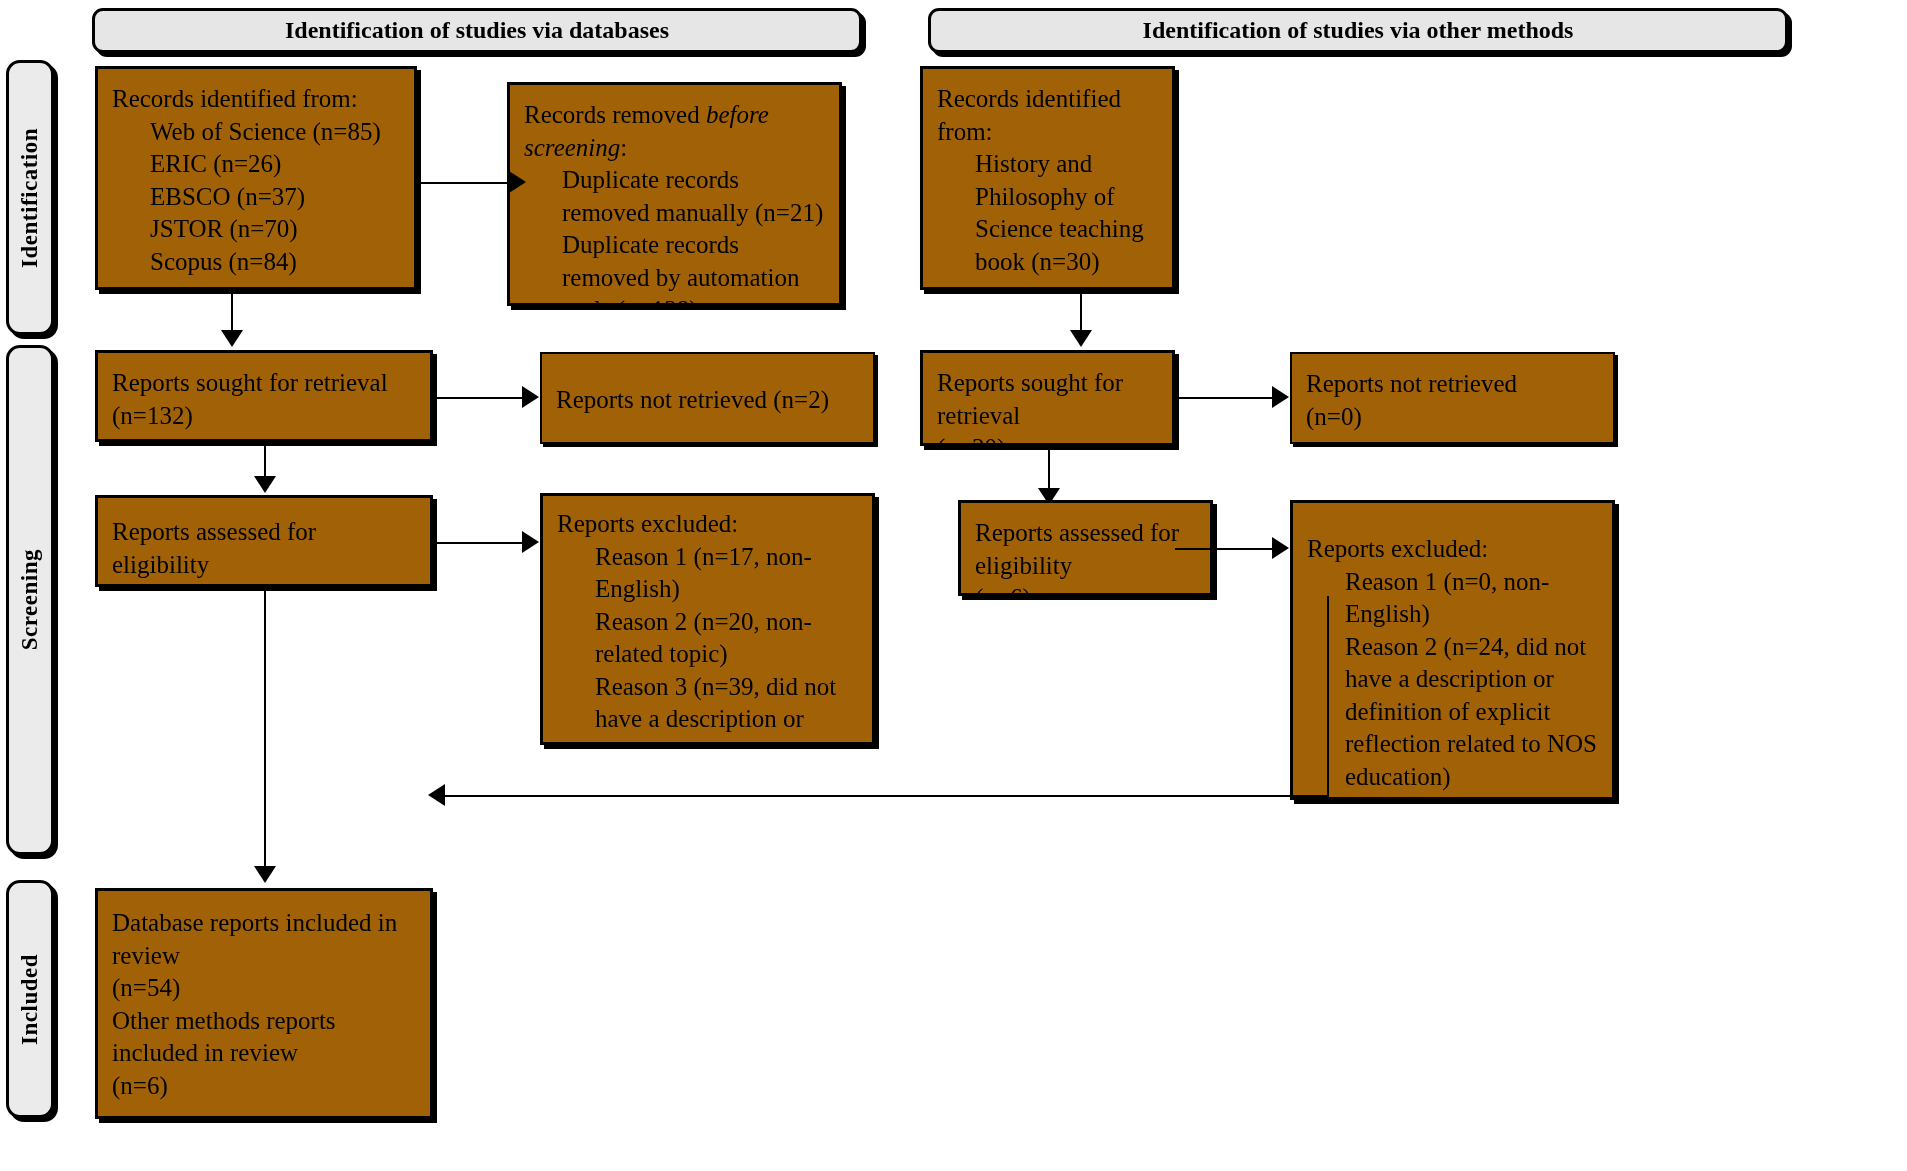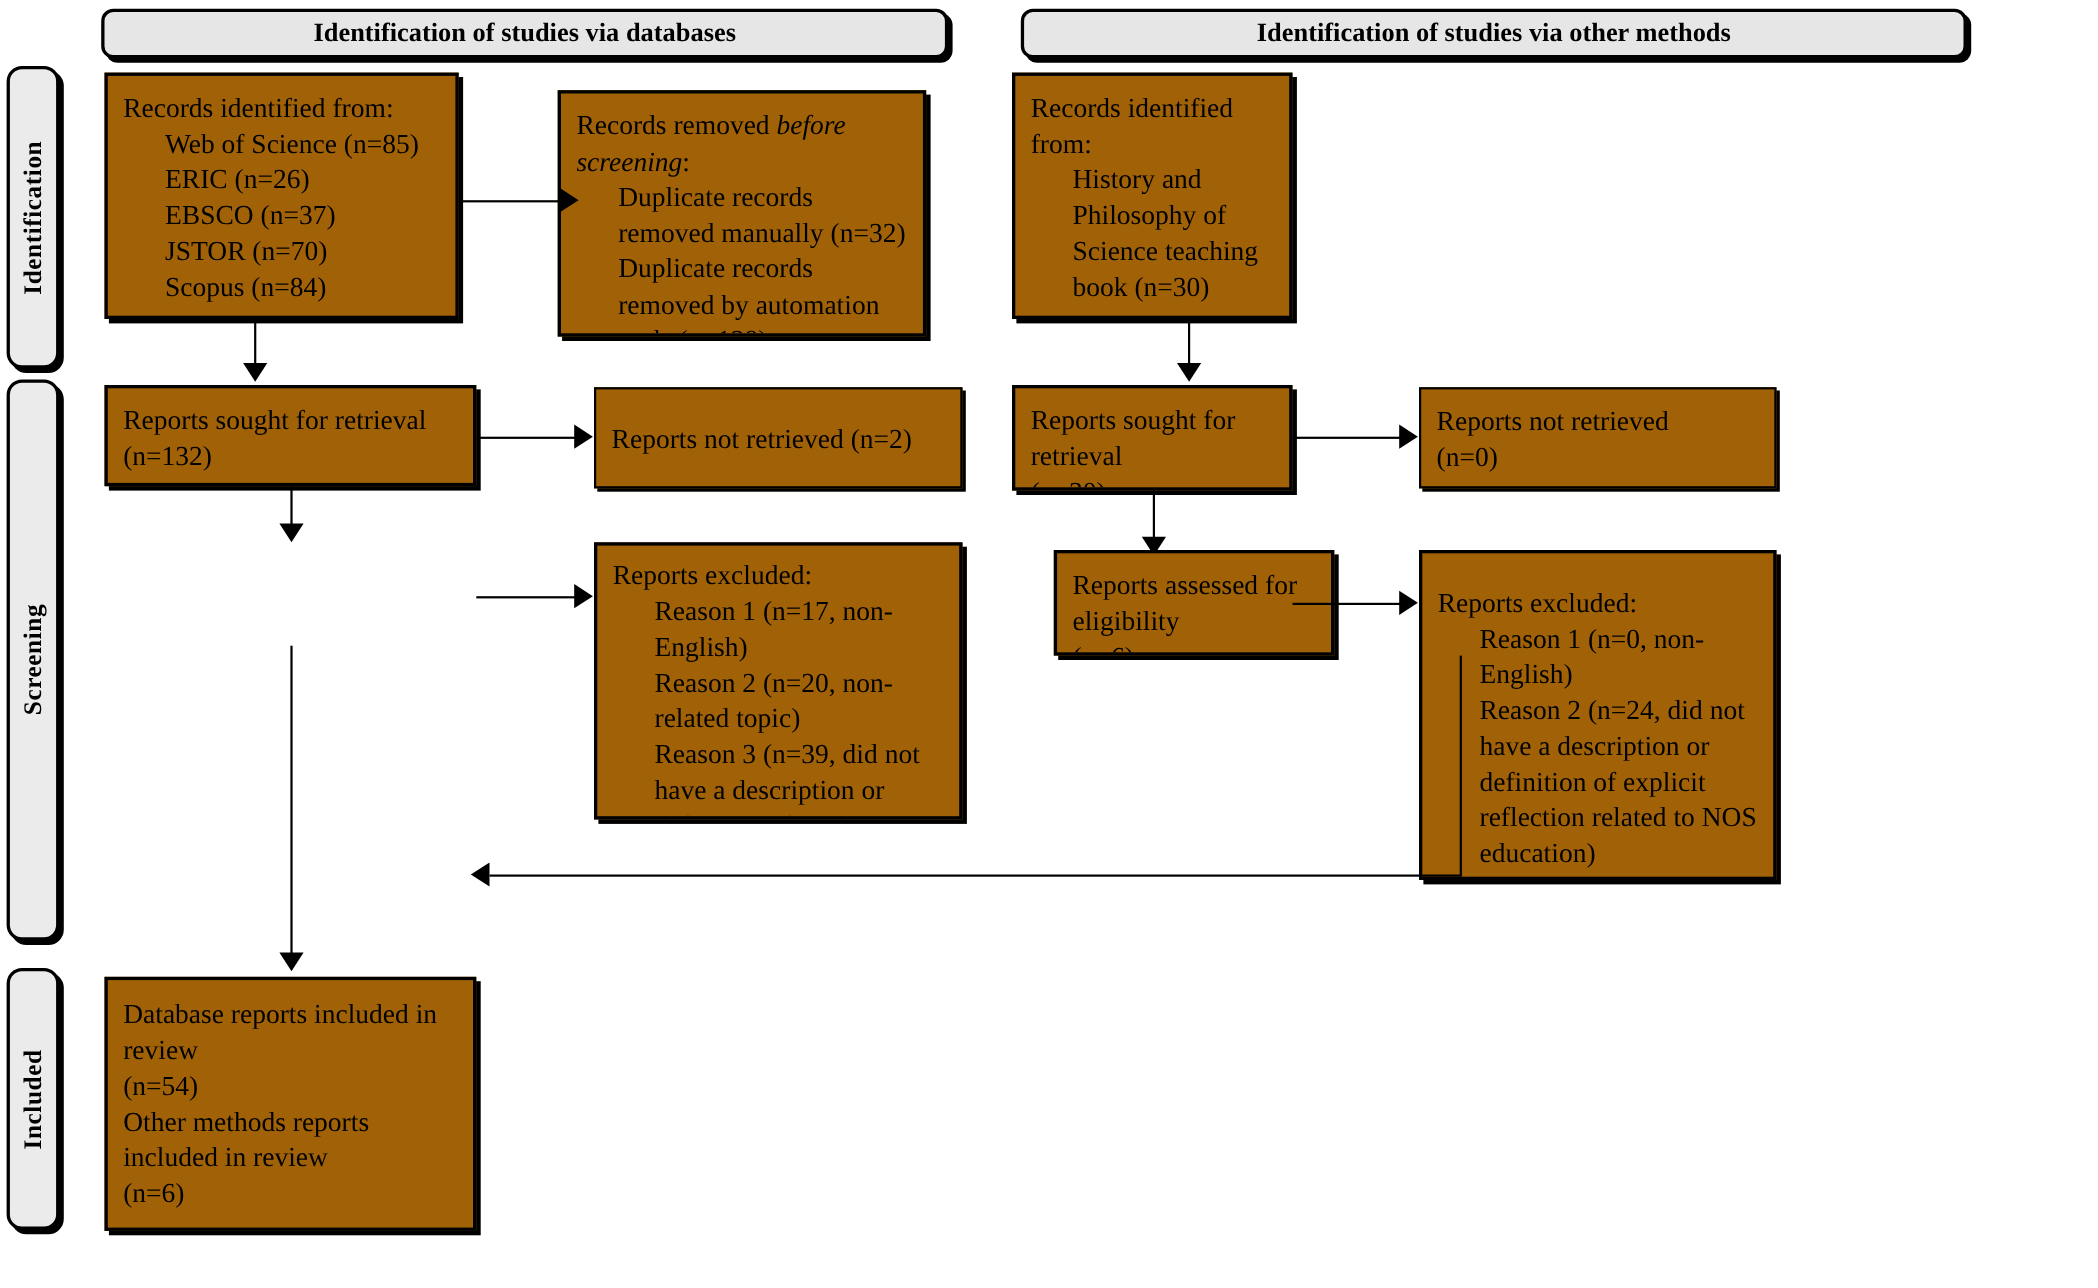--- a/index.html
+++ b/index.html
@@ -120,21 +120,21 @@
     <div class="ln ind">ERIC (n=26)</div>
     <div class="ln ind">EBSCO (n=37)</div>
     <div class="ln ind">JSTOR (n=70)</div>
     <div class="ln ind">Scopus (n=84)</div>
     <div class="gap"></div>
 
   </div>
 
   <div class="box" style="left:507px; top:66px; width:335px; height:224px;margin-top:16px;">
     <div class="ln"><span>Records removed </span><em>before screening</em><span>:</span></div>
-    <div class="ln ind">Duplicate records removed manually (n=32)</div>
+    <div class="ln ind">Duplicate records removed manually (n=21)</div>
     <div class="ln ind">Duplicate records removed by automation tools (n=138)</div>
   </div>
 
   <div class="box" style="left:920px; top:66px; width:255px; height:224px;">
     <div class="ln">Records identified from:</div>
     <div class="ln ind">History and Philosophy of Science teaching book (n=30)</div>
     <div class="gap"></div>
 
   </div>
 
@@ -172,20 +172,24 @@
 
   <div class="hline" style="left:1175px; top:397px; width:98px;"></div>
   <div class="arrow-right" style="left:1272px; top:386px;"></div>
 
   <div class="vline" style="left:264px; top:442px; height:37px;"></div>
   <div class="arrow-down" style="left:254px; top:476px;"></div>
 
   <div class="vline" style="left:1048px; top:446px; height:45px;"></div>
   <div class="arrow-down" style="left:1038px; top:488px;"></div>
 
+  <div class="box" style="left:95px; top:495px; width:338px; height:92px; padding-top:18px;">
+    <div class="ln">Reports assessed for eligibility</div>
+    <div class="ln">(n=130)</div>
+  </div>
 
   <div class="box" style="left:540px; top:493px; width:335px; height:252px; padding-top:12px;">
     <div class="ln">Reports excluded:</div>
     <div class="ln ind">Reason 1 (n=17, non-English)</div>
     <div class="ln ind">Reason 2 (n=20, non-related topic)</div>
     <div class="ln ind">Reason 3 (n=39, did not have a description or definition of explicit reflection related to NOS education)</div>
   </div>
 
   <div class="box" style="left:958px; top:500px; width:255px; height:96px; padding-top:14px;">
     <div class="ln">Reports assessed for</div>

